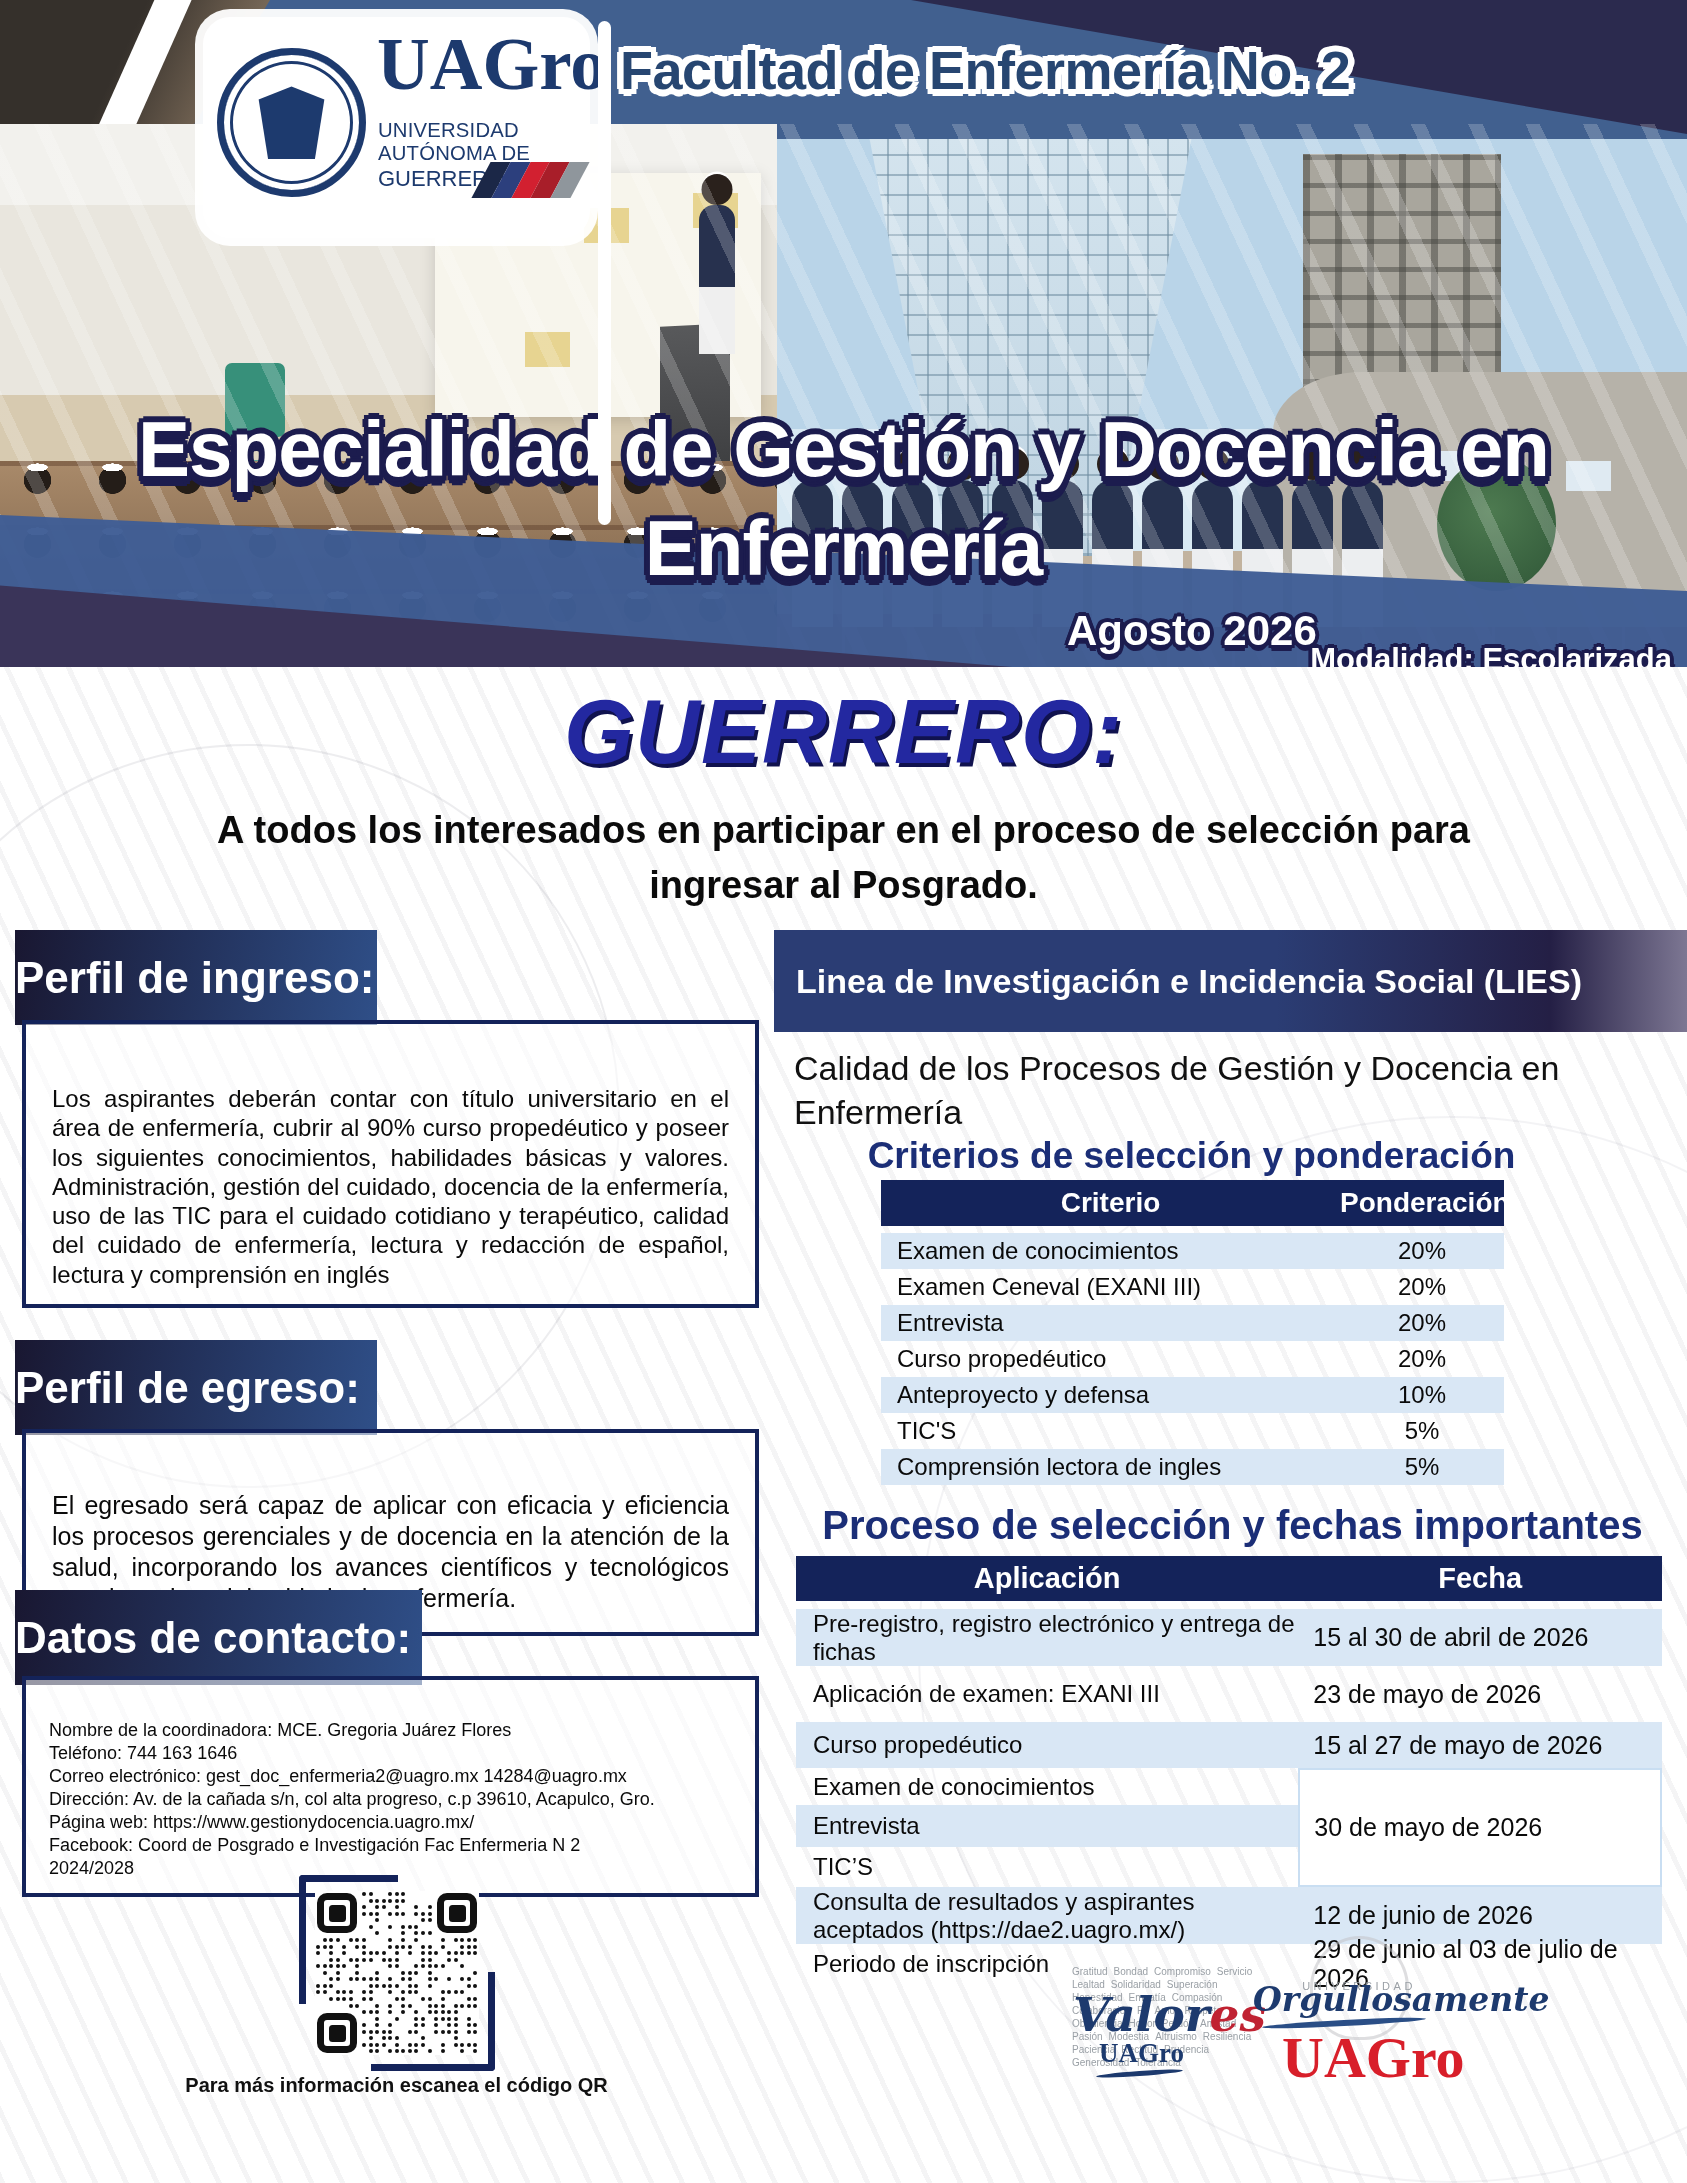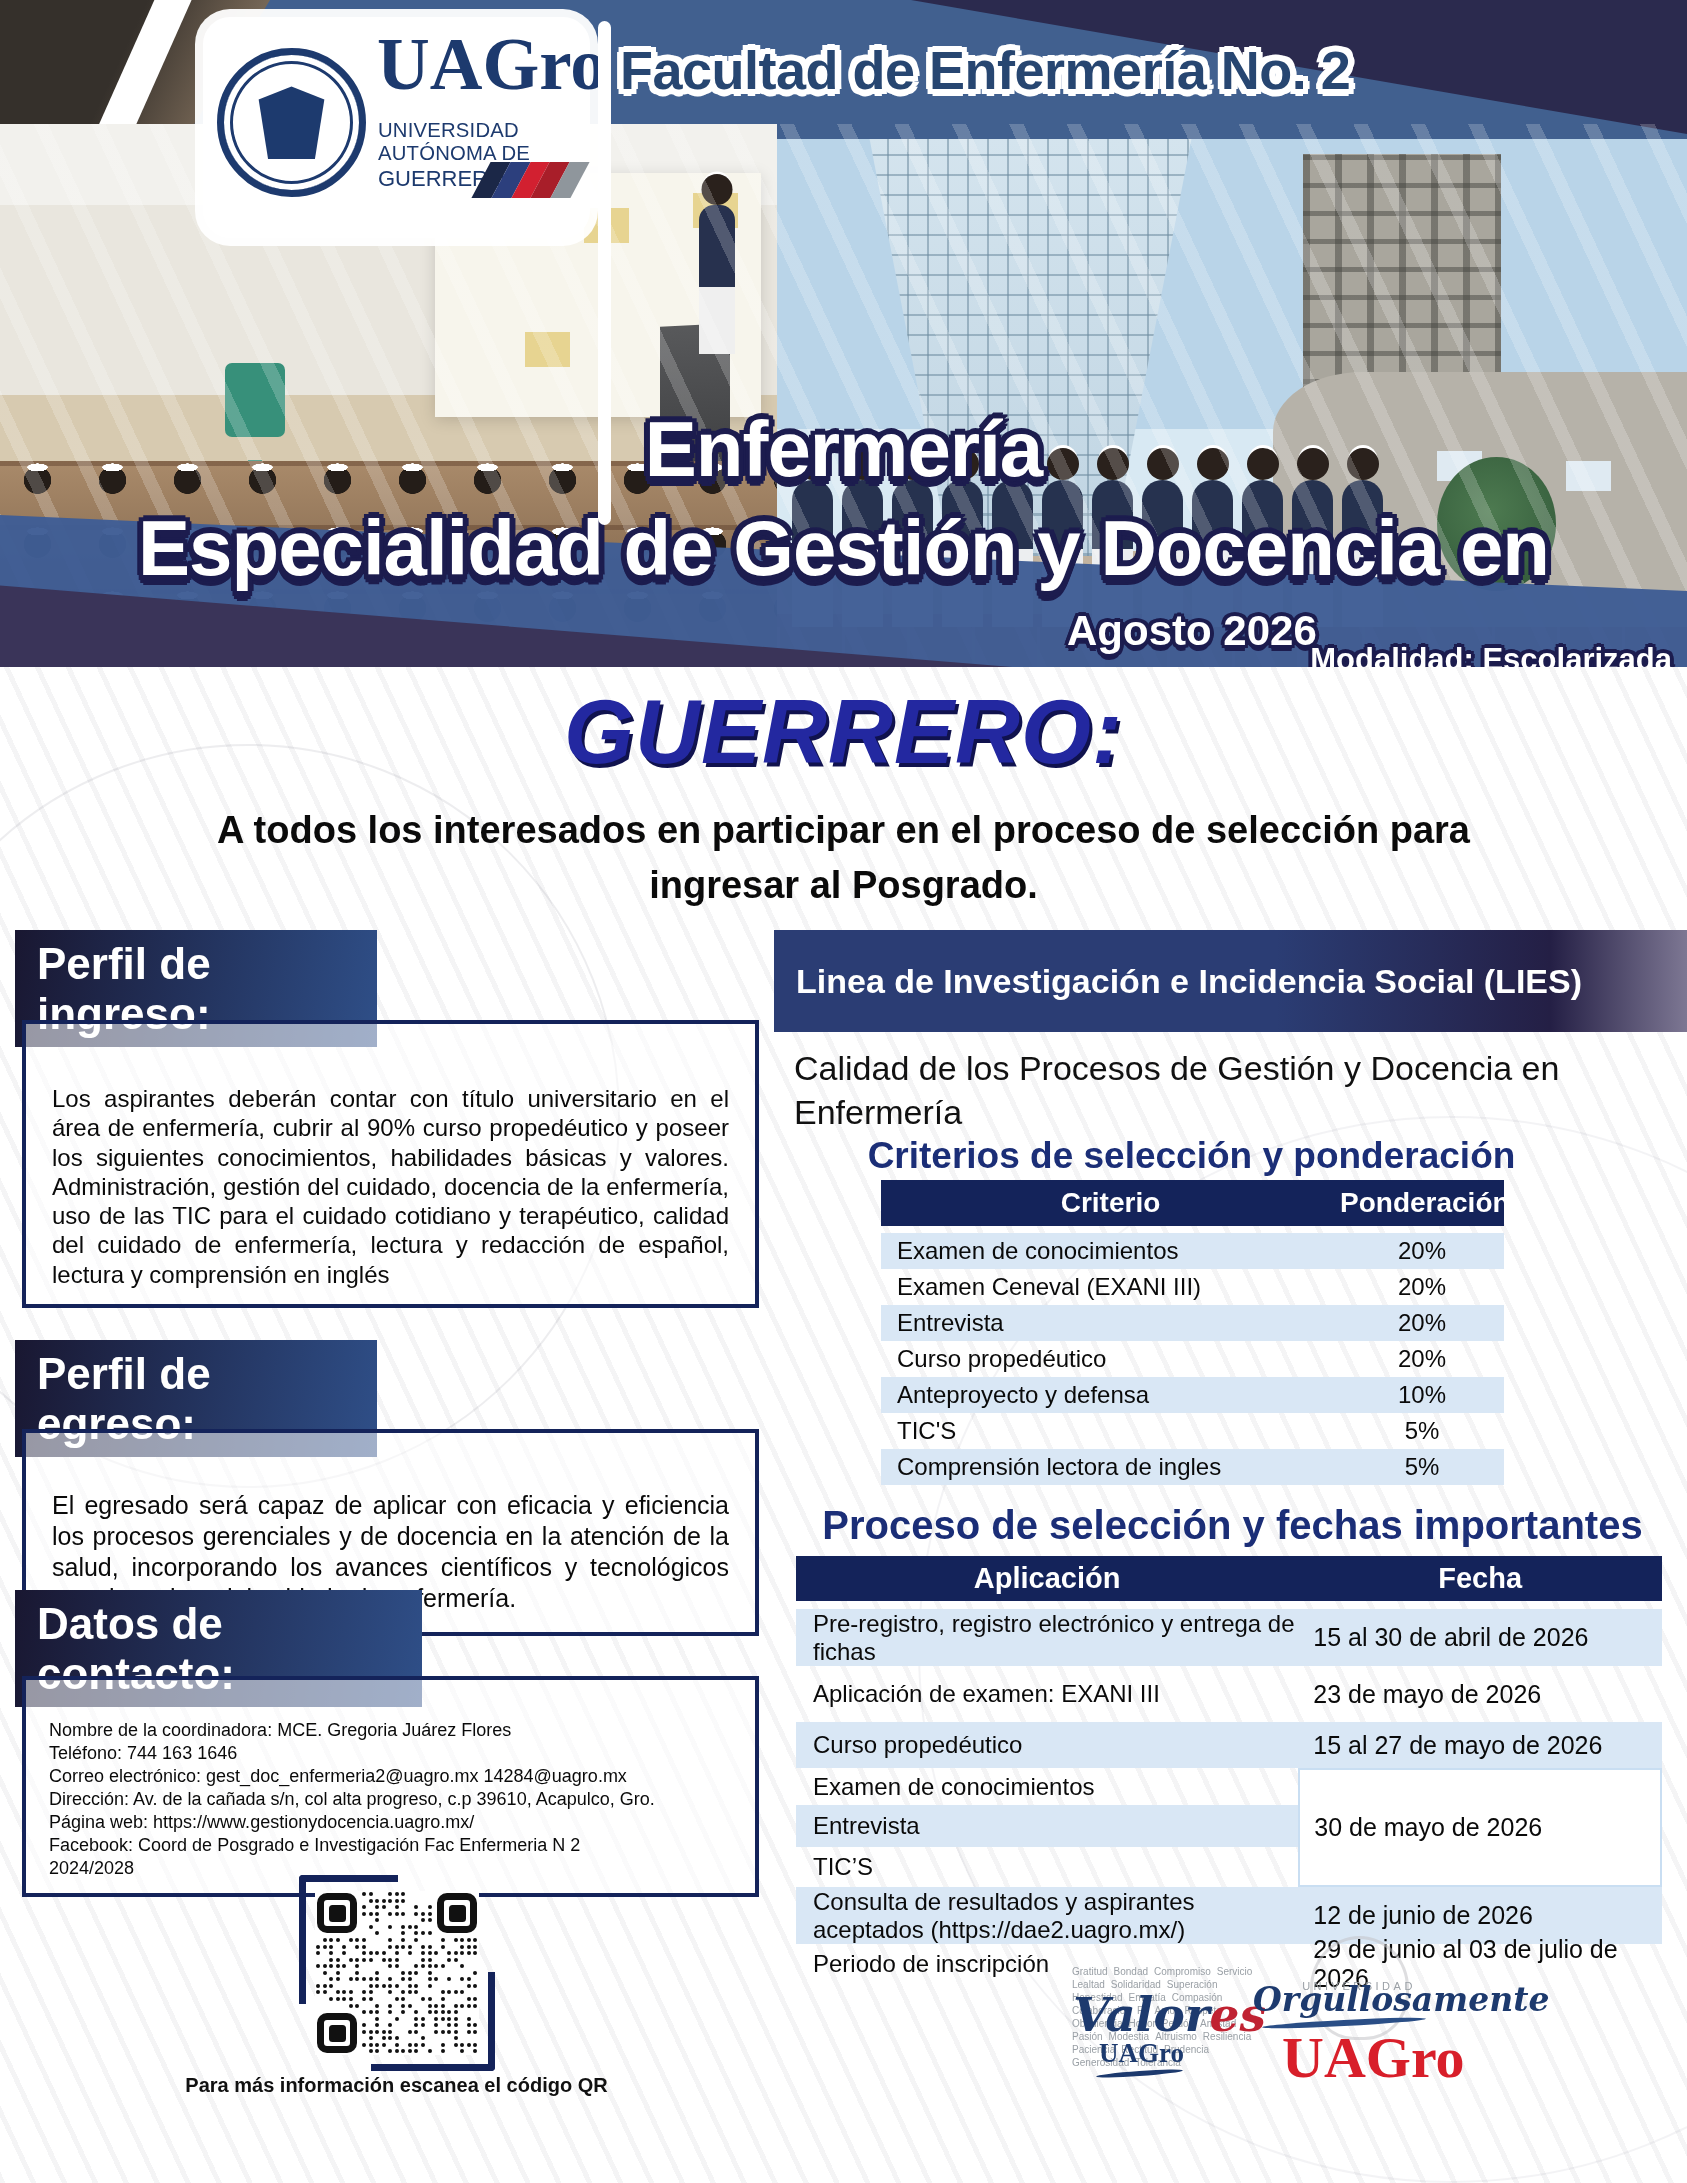--- a/index.html
+++ b/index.html
@@ -118,23 +118,23 @@
 
   
   .convocan{position:absolute;left:0;top:681px;width:1687px;text-align:center;
       font-style:italic;font-weight:800;font-size:90px;color:#2328a0;letter-spacing:1px;
       text-shadow:3px 3.5px 0 #10124e,0 0 12px rgba(255,255,255,.85);}
   .conv-sub{position:absolute;left:0;width:1687px;text-align:center;font-weight:700;
       font-size:38px;color:#0b0b0b;}
   .conv-l1{top:809px;} .conv-l2{top:864px;}
 
   
-  .sec-head{position:absolute;left:15px;width:362px;height:117px;
+  .sec-head{position:absolute;left:15px;width:362px;height:95px;
       background:linear-gradient(100deg,#191731 0%,#223059 45%,#2f4f88 100%);
-      color:#fff;font-weight:700;font-size:44px;display:flex;align-items:center;padding-left:22px;}
+      color:#fff;font-weight:700;font-size:44px;display:flex;align-items:center;}
   .sh-ing{top:930px;} .sh-egr{top:1340px;} .sh-cont{top:1590px;width:407px;}
   .txt-box{position:absolute;left:22px;width:737px;border:4.5px solid #14235a;
       background:rgba(255,255,255,.55);color:#0a0a0a;text-align:justify;}
   .box-ing{top:1020px;padding:60px 26px 15px;font-size:24px;line-height:1.22;}
   .box-egr{top:1429px;padding:57px 26px 18px;font-size:25px;line-height:1.24;}
   .box-cont{top:1676px;padding:39px 23px 13px;font-size:18px;line-height:1.28;text-align:left;}
   .c-item{margin:0;} .c-item b{font-weight:400;} .c-item span{white-space:pre-line;}
 
   
   .qr-wrap{position:absolute;left:315px;top:1891px;width:164px;height:164px;}
@@ -244,22 +244,22 @@
       <div class="person"></div>
     </div>
     <div class="pr-floor"></div>
   </div>
   <div class="topleft-photo"></div>
   <div class="photo-stripes"></div>
   <div class="strip-blue"></div>
   <div class="strip-dark"></div>
 
   <div class="main-title out-navy">
+    <div>Especialidad de Gestión y Docencia en</div>
     <div>Enfermería</div>
-    <div>Especialidad de Gestión y Docencia en</div>
   </div>
   <div class="date-badge out-navy-sm">Agosto 2026</div>
   <div class="modality out-navy-sm">Modalidad: Escolarizada</div>
 
   <div class="logo-card">
     <div class="seal"></div>
     <div class="uagro-word">UAGro</div>
     <div class="uni-l1">UNIVERSIDAD AUTÓNOMA DE</div>
     <div class="uni-l2">GUERRERO</div>
     <div class="flag">

